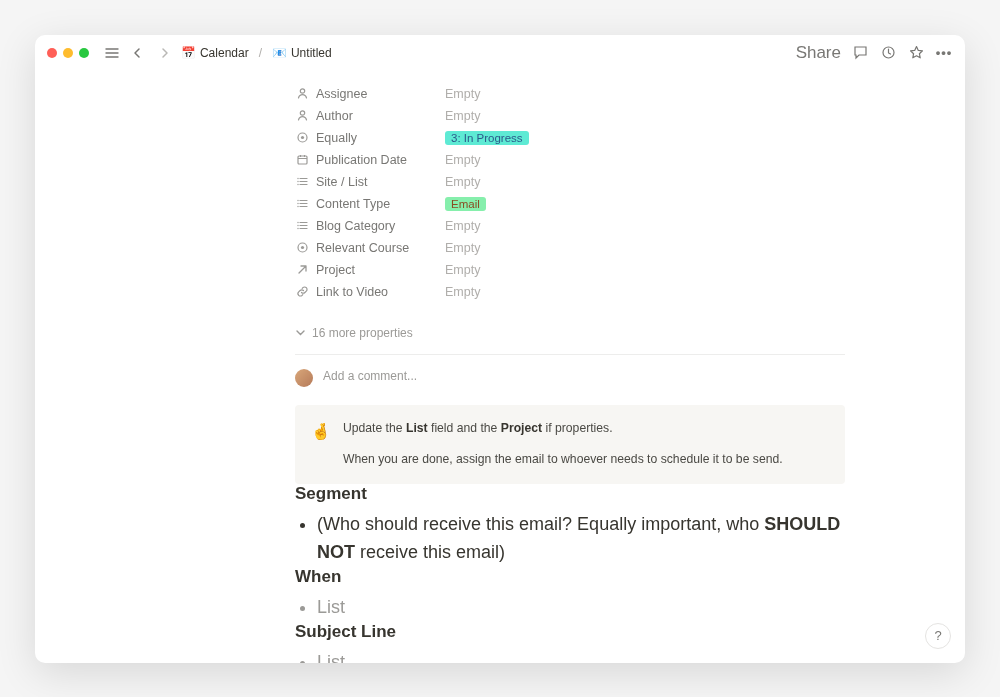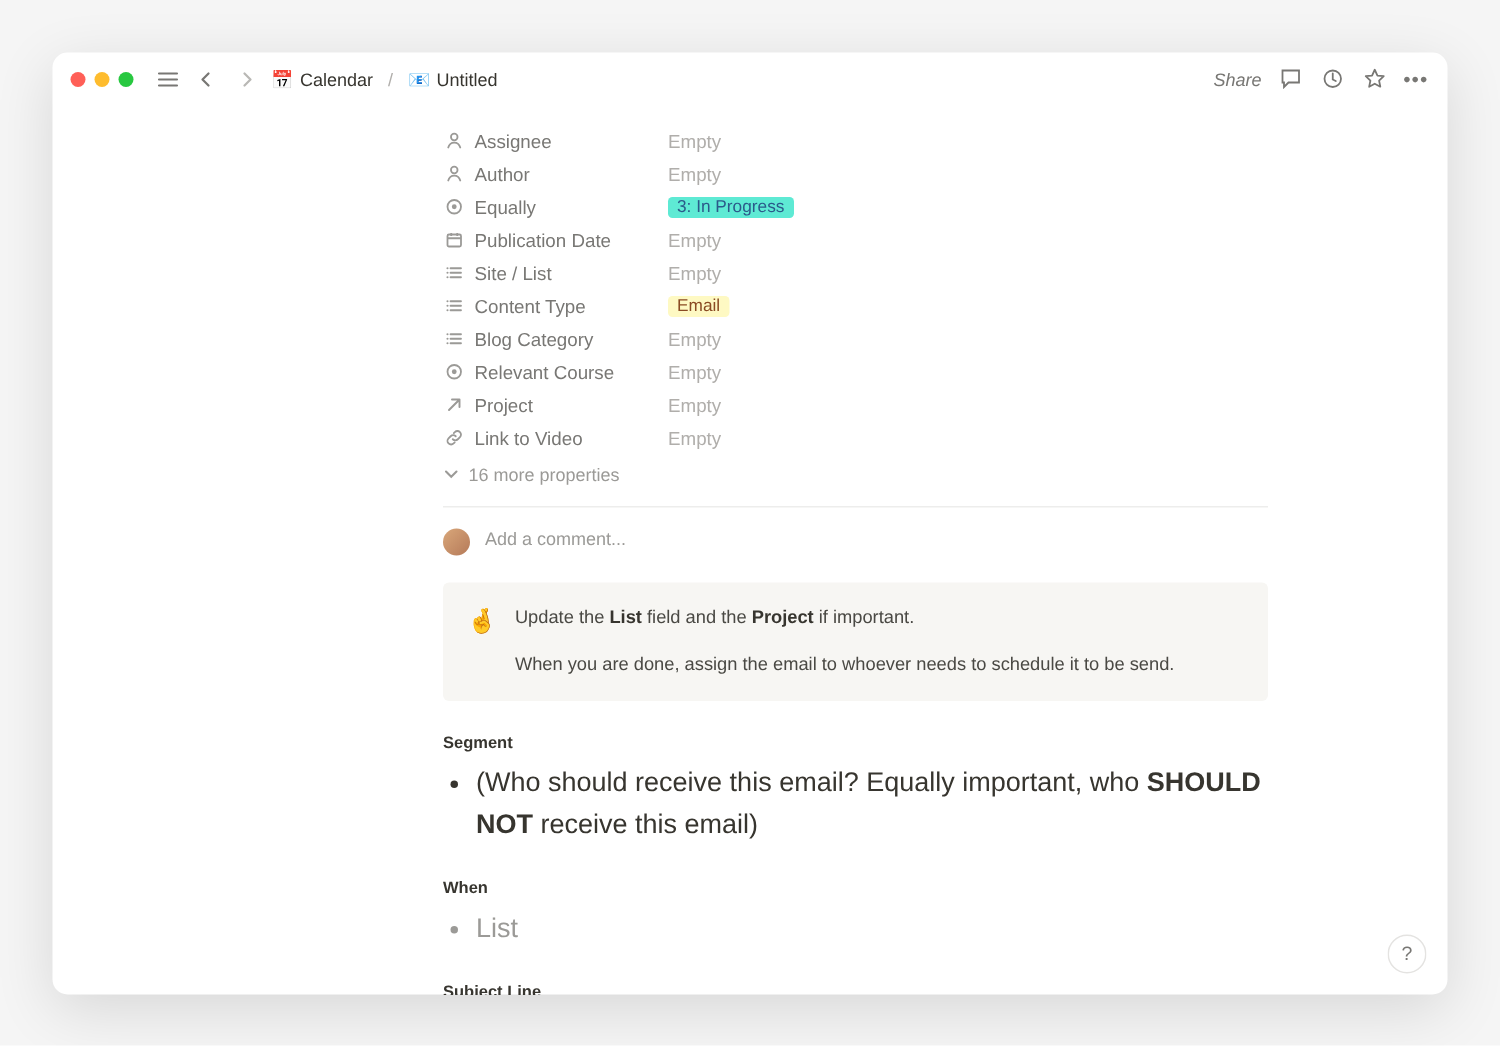--- a/index.html
+++ b/index.html
@@ -40,64 +40,64 @@
     .dot.green { background: #28c840; }
     .icon-btn {
       width: 18px; height: 18px;
       display: flex; align-items: center; justify-content: center;
       color: #787774; cursor: pointer; font-size: 13px;
     }
     .crumb { display: flex; align-items: center; gap: 4px; color: #37352f; cursor: pointer; }
     .crumb-sep { color: #b0aeab; margin: 0 2px; }
     .spacer { flex: 1; }
     .top-right { display: flex; align-items: center; gap: 10px; color: #787774; }
-    .share-txt { font-size: 12px; cursor: pointer; font-style: italic; }
+    .share-txt { font-size: 17px; cursor: pointer; }
     .content {
       flex: 1; overflow-y: auto;
       padding: 12px 120px 53px 260px;
       font-size: 12.5px;
       color: #37352f;
     }
     .prop-row {
       display: flex; align-items: center;
       height: 22px;
       gap: 10px;
       cursor: pointer;
     }
     .prop-key { width: 140px; display: flex; align-items: center; gap: 7px; color: #787774; }
     .prop-icon { width: 14px; height: 14px; display:flex;align-items:center;justify-content:center; font-size: 11px; color:#9b9a97;}
     .prop-val { color: #37352f; }
     .prop-val.empty { color: #b0aeab; text-align: center; }
     .tag {
       display: inline-block; padding: 1px 6px; border-radius: 3px; font-size: 11.5px;
     }
     .tag.blue { background: #5eead4; color: #2b5a8a; }
-    .tag.orange { background: #fef9c3; color: #8a4b23; }
+    .tag.orange { background: #86efac; color: #8a4b23; }
     .more-props {
-      margin-top: 6px; color: #9b9a97; font-size: 12px;
+      margin-top: 23px; color: #9b9a97; font-size: 12px;
       display:flex;align-items:center;gap:6px;cursor:pointer;
       padding-bottom: 14px;
       border-bottom: 1px solid #ededec;
     }
     .comment-row {
       display:flex;align-items:flex-start;gap:10px;
       padding: 14px 0 18px 0;
       font-size: 12px; color: #9b9a97;
     }
     .avatar { width: 18px; height: 18px; border-radius: 50%; background: linear-gradient(135deg,#d9a77a,#b57a59); }
     .callout {
       background: #f7f6f3;
       border-radius: 4px;
       padding: 14px 16px;
       display: flex; gap: 12px;
       font-size: 12.2px; color: #4a4944;
       line-height: 1.6;
     }
     .callout-emoji { font-size: 16px; }
-    .section-h { font-weight: 600; font-size: 11px; margin-top: 22px; margin-bottom: 6px;}
+    .section-h { font-weight: 600; font-size: 17px; margin-bottom: 6px;}
     ul.bullets { list-style: disc; padding-left: 22px; font-size: 18px; color:#37352f;}
     ul.bullets li { line-height: 1.6; }
     ul.bullets li.muted { color:#9b9a97; }
     .help-btn {
       position: absolute; bottom: 14px; right: 14px;
       width: 26px; height: 26px; border-radius: 50%;
       border: 1px solid #e4e3e1; background: #fff;
       display:flex;align-items:center;justify-content:center;
       color:#787774; font-size: 13px; cursor:pointer;
     }
@@ -298,21 +298,21 @@
 
     <div class="comment-row">
       <div class="avatar"></div>
       <span>Add a comment...</span>
     </div>
 
     <div class="callout">
       <div class="callout-emoji">🤞</div>
       <div>
         <div>
-          <span>Update the </span><b>List</b><span> field and the </span><b>Project</b><span> if important.</span>
+          <span>Update the </span><b>List</b><span> field and the </span><b>Project</b><span> if properties.</span>
         </div>
         <div style="margin-top:12px;">When you are done, assign the email to whoever needs to schedule it to be send.</div>
       </div>
     </div>
 
     <div class="section-h">Segment</div>
     <ul class="bullets">
       <li>
         <span>(Who should receive this email? Equally important, who </span><b>SHOULD NOT</b><span> receive this email)</span>
       </li>

